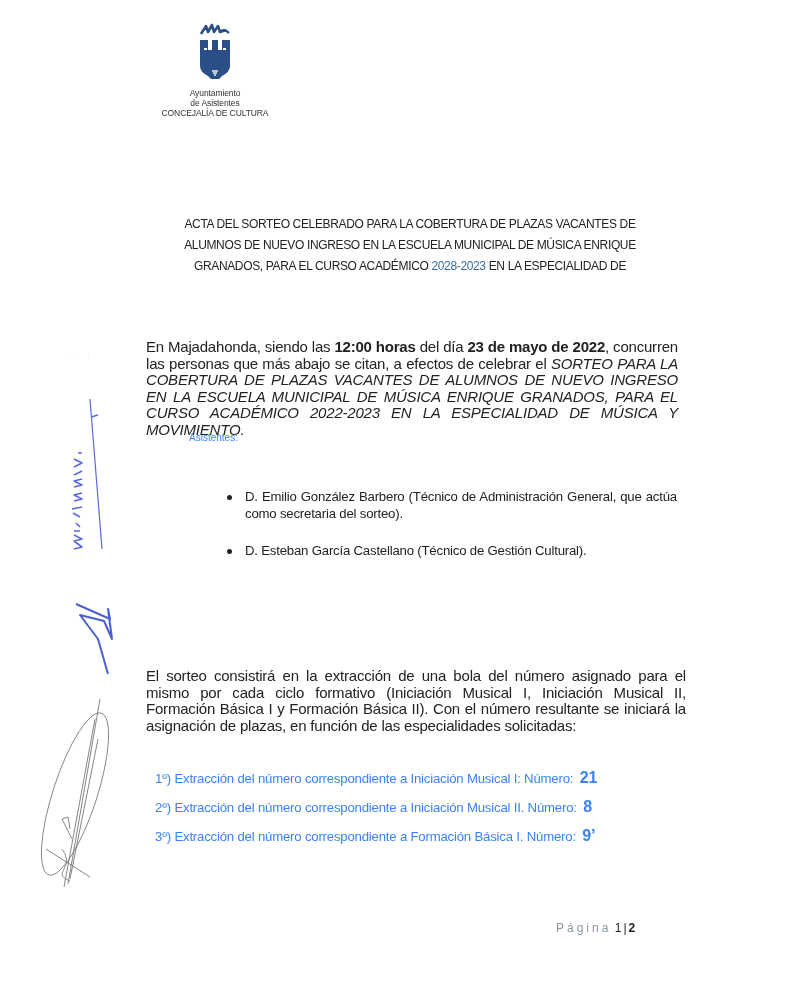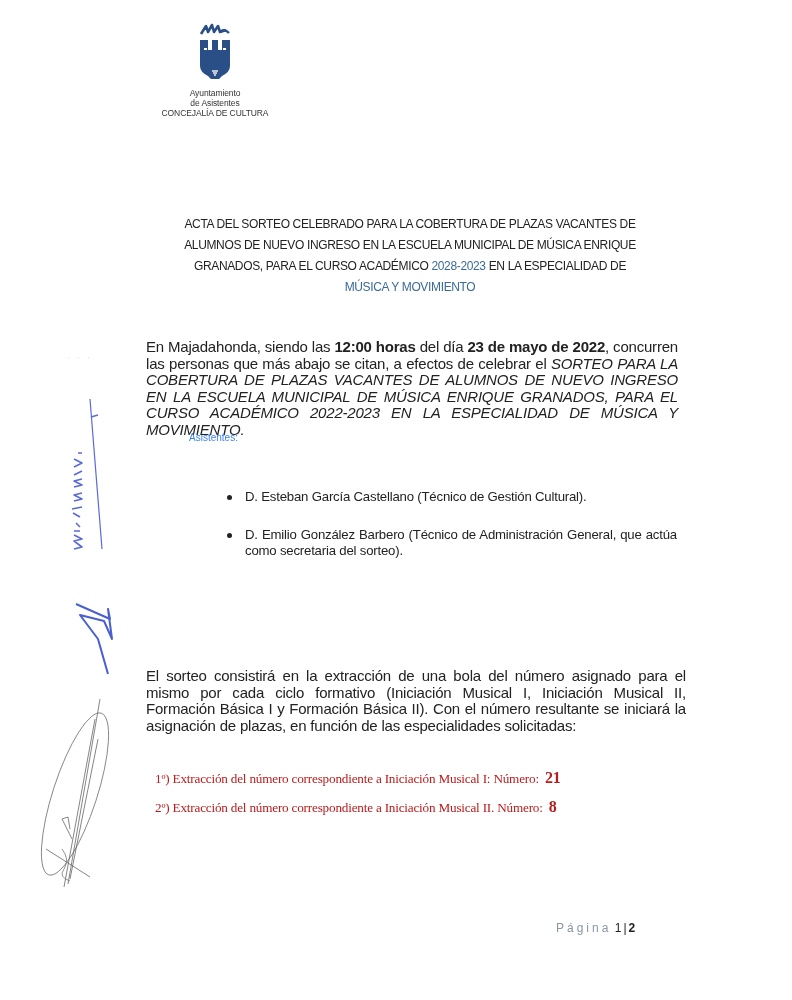--- a/index.html
+++ b/index.html
@@ -25,21 +25,21 @@
 
     .asistentes-label { position: absolute; left: 189px; top: 428px; font-family: "Liberation Sans", sans-serif; font-size: 10px; color: #3b82f6; }
 
     .attendees { position: absolute; left: 225px; top: 485px; width: 452px; list-style: none; }
     .attendee { position: relative; padding-left: 20px; font-family: "Liberation Sans", sans-serif; font-size: 13.2px; line-height: 16.6px; color: #222; text-align: justify; margin-bottom: 21px; letter-spacing: -0.2px; }
     .attendee .bullet { position: absolute; left: 2px; top: 6px; width: 5px; height: 5px; border-radius: 50%; background: #222; }
 
     .method { left: 146px; top: 664px; width: 540px; }
 
     .draws { position: absolute; left: 155px; top: 765px; width: 520px; }
-    .draw { font-family: Liberation Serif, serif; font-size: 13.2px; color: #b91c1c; height: 29px; line-height: 18px; letter-spacing: -0.2px; }
+    .draw { font-family: Liberation Sans, sans-serif; font-size: 13.2px; color: #3b82f6; height: 29px; line-height: 18px; letter-spacing: -0.2px; }
     .draw .num { font-weight: bold; font-size: 16px; margin-left: 3px; }
 
     .footer { position: absolute; left: 556px; top: 917px; font-family: "Liberation Sans", sans-serif; font-size: 12px; color: #222; }
     .footer .pag { color: #8a96a3; letter-spacing: 3px; }
     .footer .sep { margin: 0 2px; }
 
     
     .sig { position: absolute; pointer-events: none; }
     .margin-dots { position: absolute; left: 68px; top: 350px; font-size: 6px; color: #bbb; letter-spacing: 3px; }
   </style>
@@ -68,36 +68,36 @@
       <div>Ayuntamiento</div>
       <div>de Asistentes</div>
       <div>CONCEJALÍA DE CULTURA</div>
     </div>
   </div>
 
   <div class="title">
     <div>ACTA DEL SORTEO CELEBRADO PARA LA COBERTURA DE PLAZAS VACANTES DE</div>
     <div>ALUMNOS DE NUEVO INGRESO EN LA ESCUELA MUNICIPAL DE MÚSICA ENRIQUE</div>
     <div><span>GRANADOS, PARA EL CURSO ACADÉMICO </span><span class="blue">2028-2023</span><span> EN LA ESPECIALIDAD DE</span></div>
-    <div class="blue">MÚSICA Y MOVIMIENTO</div>
   </div>
 
   <p class="para intro"><span>En Majadahonda, siendo las </span><b>12:00 horas</b><span> del día </span><b>23 de mayo de 2022</b><span>, concurren las personas que más abajo se citan, a efectos de celebrar el </span><i>SORTEO PARA LA COBERTURA DE PLAZAS VACANTES DE ALUMNOS DE NUEVO INGRESO EN LA ESCUELA MUNICIPAL DE MÚSICA ENRIQUE GRANADOS, PARA EL CURSO ACADÉMICO 2022-2023 EN LA ESPECIALIDAD DE MÚSICA Y MOVIMIENTO.</i></p>
 
   <div class="asistentes-label">Asistentes:</div>
   <ul class="attendees">
+    <li class="attendee"><span class="bullet"></span><span>D. Emilio González Barbero (Técnico de Administración General, que actúa como secretaria del sorteo).</span></li>
     <li class="attendee"><span class="bullet"></span><span>D. Esteban García Castellano (Técnico de Gestión Cultural).</span></li>
-    <li class="attendee"><span class="bullet"></span><span>D. Emilio González Barbero (Técnico de Administración General, que actúa como secretaria del sorteo).</span></li>
   </ul>
 
   <p class="para method">El sorteo consistirá en la extracción de una bola del número asignado para el mismo por cada ciclo formativo (Iniciación Musical I, Iniciación Musical II, Formación Básica I y Formación Básica II). Con el número resultante se iniciará la asignación de plazas, en función de las especialidades solicitadas:</p>
 
   <div class="draws">
     <div class="draw"><span>1º) Extracción del número correspondiente a Iniciación Musical I: Número:</span> <span class="num">21</span></div>
     <div class="draw"><span>2º) Extracción del número correspondiente a Iniciación Musical II. Número:</span> <span class="num">8</span></div>
+    <div class="draw"><span>3º) Extracción del número correspondiente a Formación Básica I. Número:</span> <span class="num">9’</span></div>
   </div>
 
   <div class="footer">
     <span class="pag">Página</span>
     <span>1</span><span class="sep">|</span><b>2</b>
   </div>
 
   <div class="margin-dots">· · ·</div>
 
   <svg class="sig" style="left:60px; top:385px;" width="50" height="170" viewBox="0 0 50 170">

